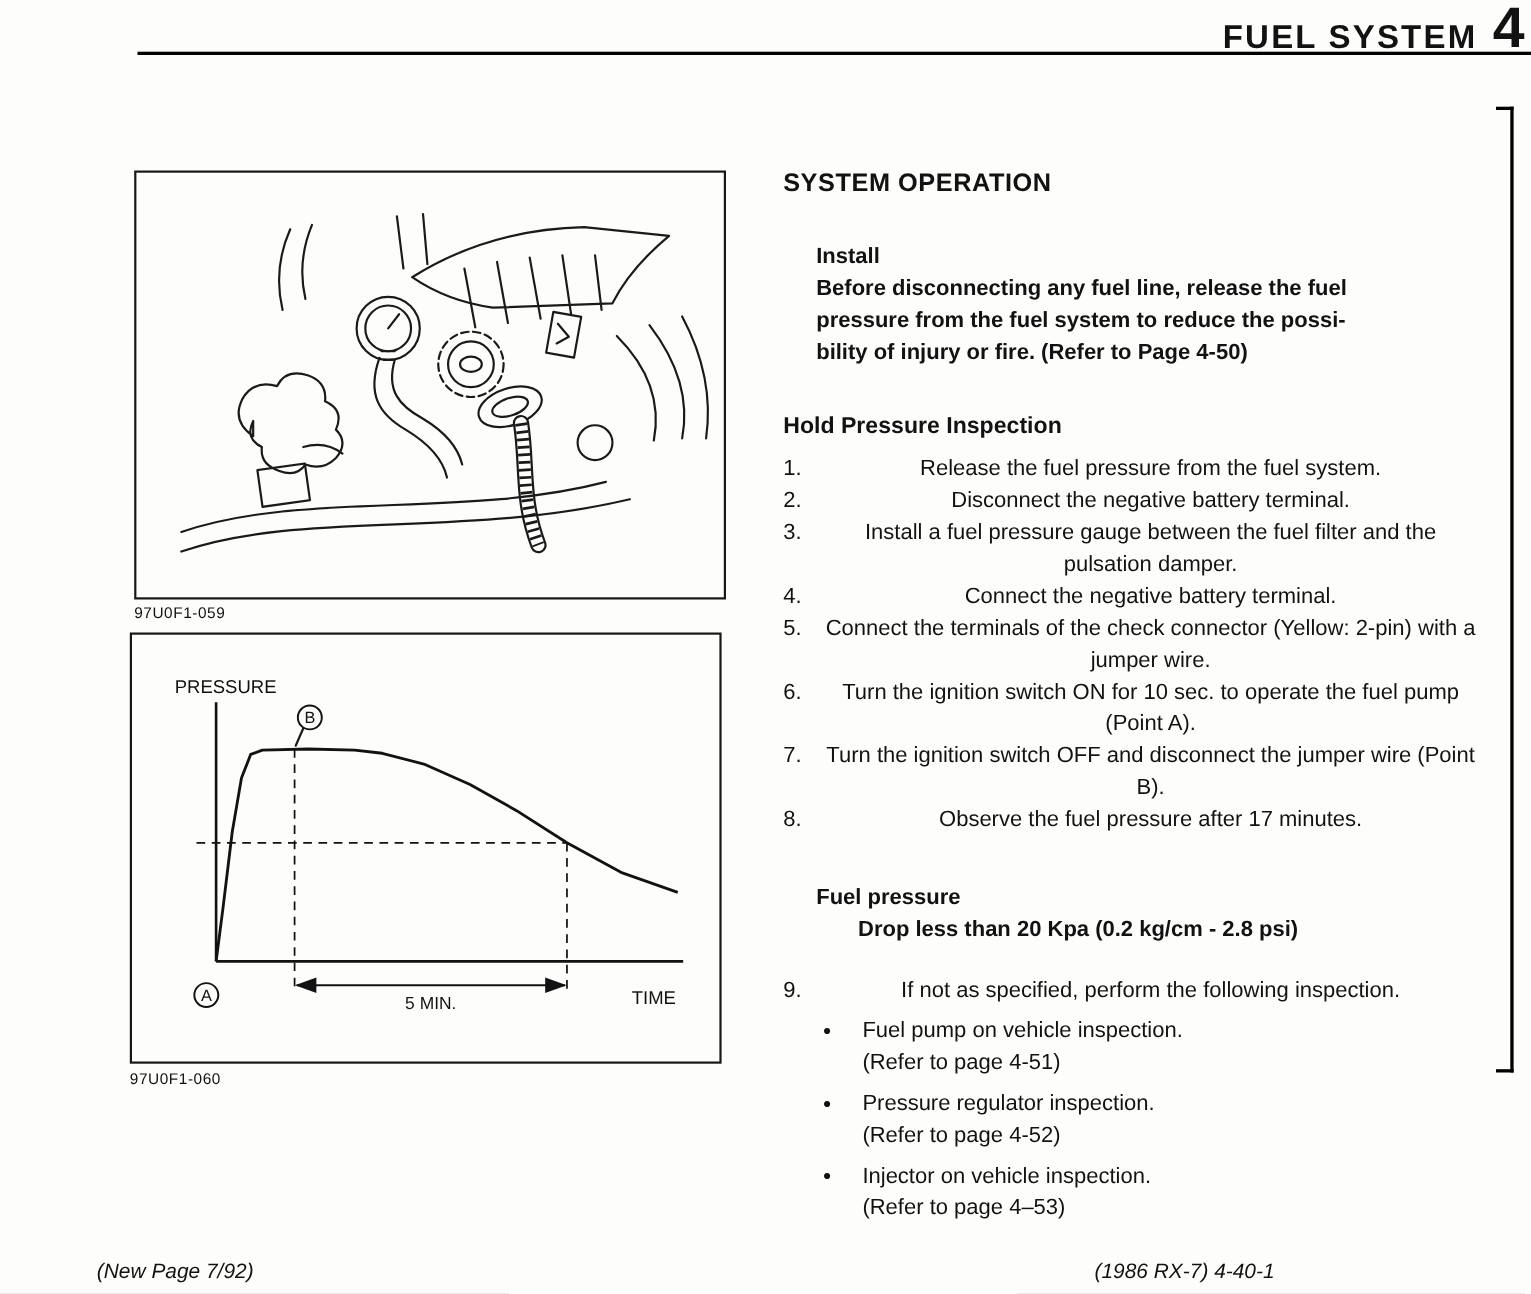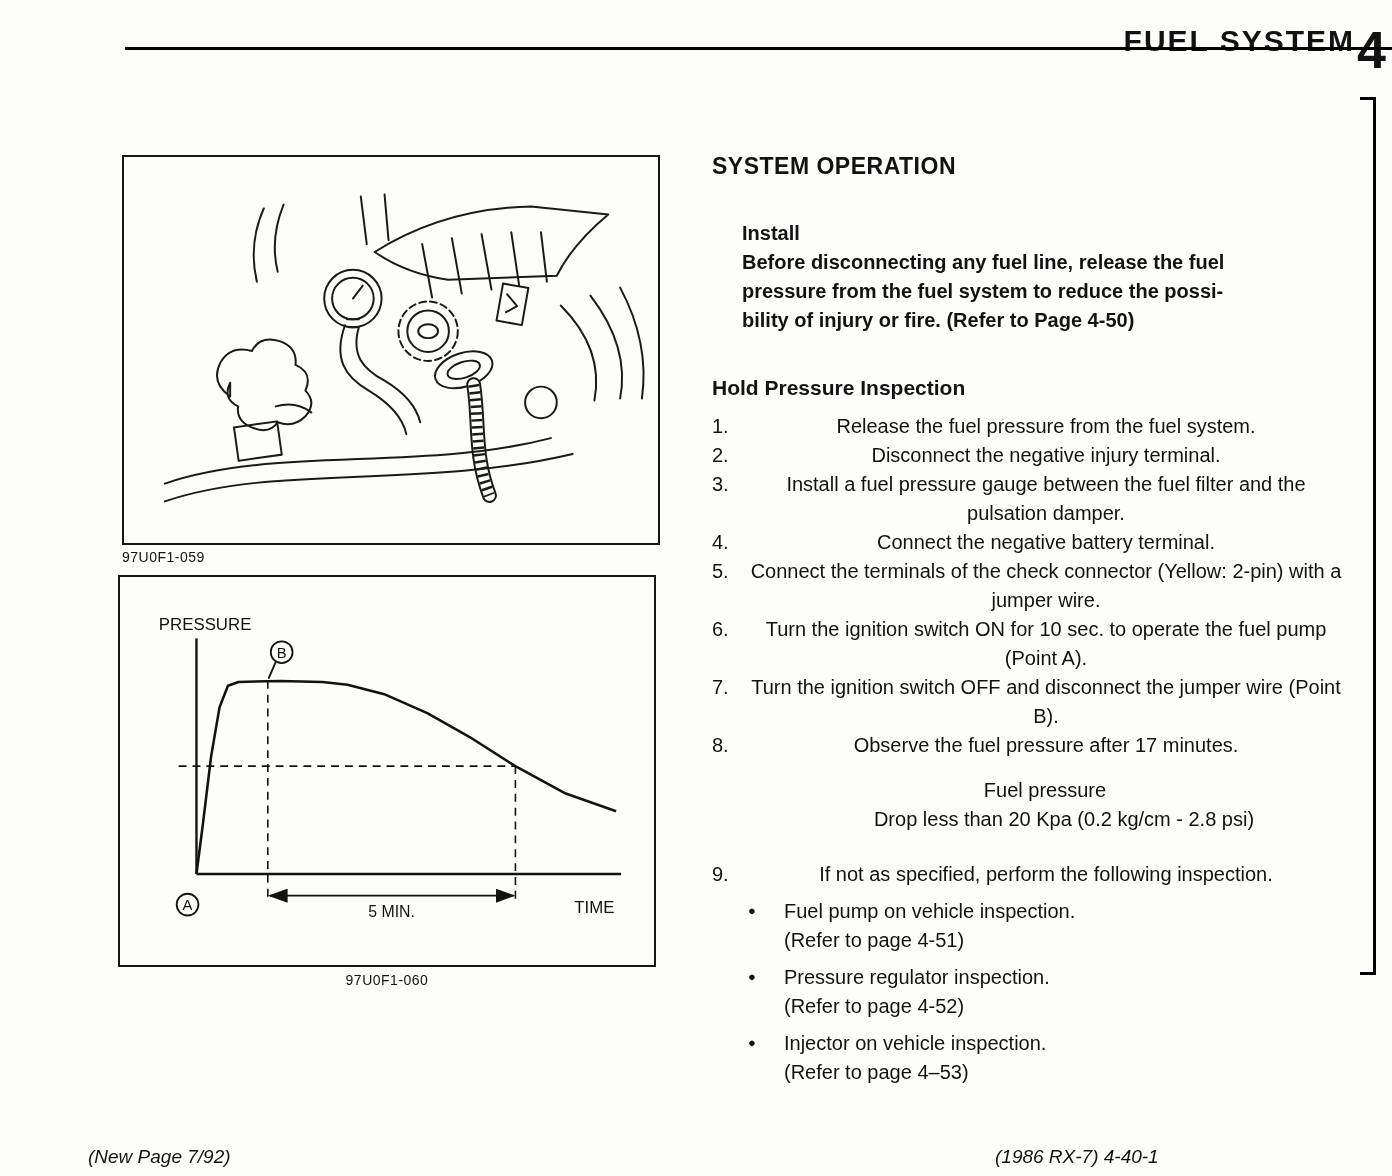--- a/index.html
+++ b/index.html
@@ -7,48 +7,48 @@
   .page {
     position: relative;
     width: 1392px; height: 1176px;
     margin: 0 auto;
     background: #fdfdfb;
     color: #121212;
     font-family: "Liberation Sans", "DejaVu Sans", sans-serif;
     overflow: hidden;
   }
   
-  .hdr { position:absolute; top:0px; right:6px; display:flex; align-items:flex-start; gap:2px;margin-top:24px; }
+  .hdr { position:absolute; top:0px; right:6px; display:flex; align-items:flex-end; gap:14px; }
   .hdr .t { font-size:30px; font-weight:700; letter-spacing:2px; }
   .hdr .n { font-size:52px; font-weight:700; line-height:1; }
   .hdr-rule { position:absolute; left:125px; right:0px; top:47px; height:3px; background:#000; }
   
   .fig { position:absolute; border:2px solid #171717; background:#fdfdfb; }
   .fig svg { width:100%; height:100%; display:block; }
   #fig1 { left:122px; top:155px; width:538px; height:390px; }
   #cap1 { position:absolute; left:122px; top:549px; width:538px; text-align:left; font-size:14px; letter-spacing:.5px; }
   #fig2 { left:118px; top:575px; width:538px; height:392px; }
-  #cap2 { position:absolute; left:118px; top:972px; width:538px; text-align:center; font-size:14px; letter-spacing:.5px; }
+  #cap2 { position:absolute; left:118px; top:972px; width:538px; text-align:left; font-size:14px; letter-spacing:.5px; }
   svg text { font-family:"Liberation Sans","DejaVu Sans",sans-serif; fill:#121212; }
   .sk { stroke:#1a1a1a; stroke-width:2; fill:none; stroke-linecap:round; stroke-linejoin:round; }
   .axis { stroke:#121212; stroke-width:2.4; fill:none; }
   .curve { stroke:#121212; stroke-width:2.6; fill:none; stroke-linejoin:round; }
   .dash { stroke:#121212; stroke-width:1.6; stroke-dasharray:8 6; fill:none; }
   .arrow { stroke:#121212; stroke-width:1.8; fill:none; }
   .ptc { stroke:#121212; stroke-width:1.8; fill:#fdfdfb; }
   
   .col { position:absolute; left:712px; top:150px; width:636px; font-size:20px; line-height:1.45; }
   .sec-title { font-size:23px; font-weight:700; letter-spacing:.5px; margin:0 0 36px 0; }
   .warn { margin:0 0 38px 30px; font-weight:700; }
   .warn .wb { white-space:pre-line; }
   .sub-title { font-size:21px; font-weight:700; margin:0 0 8px 0; }
   .step { display:flex; }
   .step .no { width:32px; flex:none; }
   .step .tx { flex:1;text-align:center; }
-  .spec { margin:16px 0 26px 30px; font-weight:400;text-align:center; }
+  .spec { margin:42px 0 26px 30px; font-weight:700; }
   .spec .sv { margin-left:38px; }
   .insp { margin:8px 0 0 36px; }
   .insp-item { display:flex; margin-bottom:8px; }
   .insp-item .b { width:36px; flex:none; font-size:13px; padding-top:5px; }
   .insp-item .it { flex:1; }
   
   .bracket { position:absolute; left:1360px; top:97px; width:16px; height:878px;
              border-top:3px solid #000; border-right:3px solid #000; border-bottom:3px solid #000; }
   .foot { position:absolute; top:1146px; font-size:19px;font-style:italic; }
   #footL { left:88px; }
@@ -164,21 +164,21 @@
     </div>
 
     <div class="sub-title">Hold Pressure Inspection</div>
 
     <div class="step">
       <span class="no">1.</span>
       <span class="tx">Release the fuel pressure from the fuel system.</span>
     </div>
     <div class="step">
       <span class="no">2.</span>
-      <span class="tx">Disconnect the negative injury terminal.</span>
+      <span class="tx">Disconnect the negative battery terminal.</span>
     </div>
     <div class="step">
       <span class="no">3.</span>
       <span class="tx">Install a fuel pressure gauge between the fuel filter and the pulsation damper.</span>
     </div>
     <div class="step">
       <span class="no">4.</span>
       <span class="tx">Connect the negative battery terminal.</span>
     </div>
     <div class="step">

